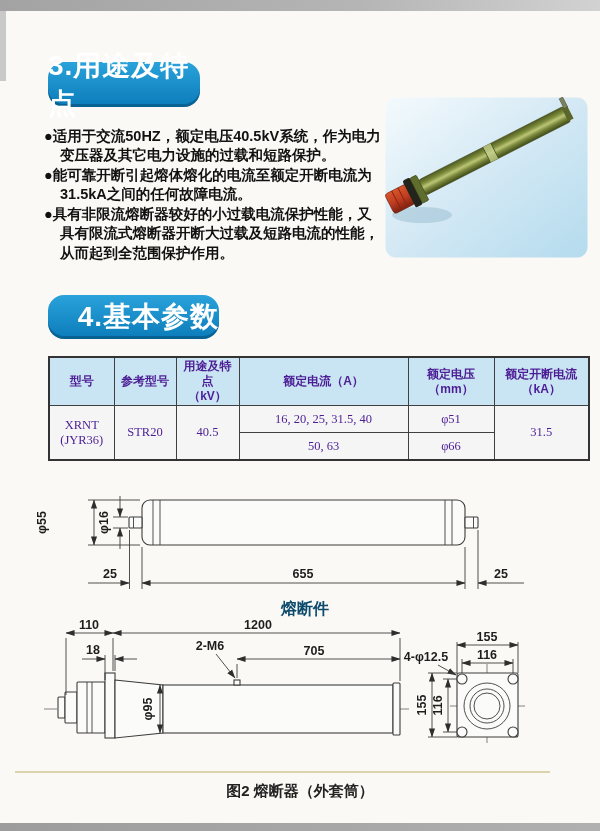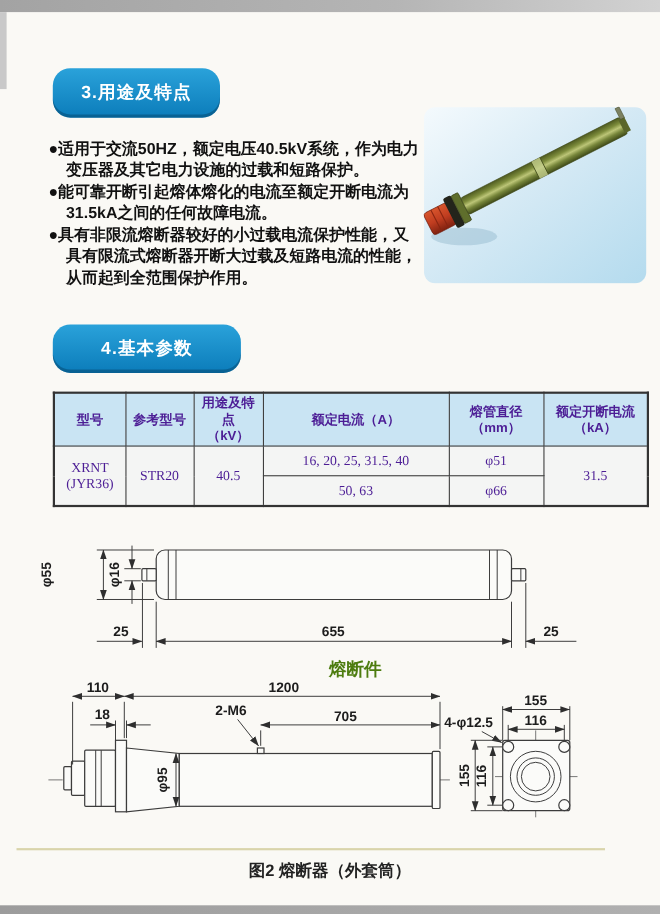--- a/index.html
+++ b/index.html
@@ -10,23 +10,23 @@
     color:#141414;
   }
   
   .scan-top{position:absolute;left:0;top:0;width:600px;height:11px;
     background:linear-gradient(to right,#a3a3a3,#b5b5b5 60%,#d2d2d2);}
   .scan-bottom{position:absolute;left:0;top:823px;width:600px;height:8px;
     background:linear-gradient(to right,#9c9c9c,#b0b0b0);}
   .scan-left{position:absolute;left:0;top:11px;width:6px;height:70px;background:#c9c9c9;}
 
   .heading-badge{
-    position:absolute;display:flex;align-items:center;justify-content:center;
+    position:absolute;display:flex;align-items:center;justify-content:flex-end;
     background:linear-gradient(#2aa2da,#0b7cba);
-    border-radius:16px;color:#ffffff;font-weight:bold;font-size:16px;
+    border-radius:16px;color:#ffffff;font-weight:bold;font-size:28px;
     letter-spacing:1px;box-shadow:inset 0 -3px 0 rgba(4,64,100,.45);
   }
   #sec3-badge{left:48px;top:62px;width:152px;height:45px;}
   #sec4-badge{left:48px;top:295px;width:171px;height:44px;}
 
   .bullets{position:absolute;left:44px;top:127px;width:342px;
     font-size:14.5px;font-weight:bold;line-height:1.34;color:#111;}
   .bullet{padding-left:16px;text-indent:-16px;}
 
   .photo-wrap{position:absolute;left:385px;top:97px;width:203px;height:161px;}
@@ -37,22 +37,22 @@
     font-size:12.5px;color:#4c1d95;
   }
   table.params td,table.params th{
     border:1px solid #3f3f3f;text-align:center;vertical-align:middle;
     padding:1px 2px;white-space:pre-line;
   }
   table.params{border:2px solid #333;}
   table.params th{background:#c9e4f3;font-weight:bold;font-size:12px;height:36px;line-height:1.25;}
   table.params td{background:#f4f5f4;height:24px;font-family:"Liberation Serif",serif;}
 
-  .fuse-el-label{position:absolute;left:258px;top:599px;width:130px;text-align:center;
-    font-size:16px;font-weight:bold;color:#4d7c0f;}
+  .fuse-el-label{position:absolute;left:240px;top:599px;width:130px;text-align:center;
+    font-size:16px;font-weight:bold;color:#0c4a6e;}
 
   .drawing{position:absolute;}
   #drawing1{left:20px;top:483px;}
   #drawing2{left:30px;top:614px;}
 
   .beige-line{position:absolute;left:15px;top:771px;width:535px;height:2px;background:#d9d4ab;}
 
   .caption{position:absolute;left:0;top:782px;width:600px;text-align:center;
     box-sizing:border-box;
     font-size:15px;font-weight:bold;color:#222;}
@@ -132,21 +132,21 @@
       <col style="width:86px">
       <col style="width:95px">
   </colgroup>
   <tbody>
       <tr>
     <th>型号</th>
     <th>参考型号</th>
     <th>用途及特点
 （kV）</th>
     <th>额定电流（A）</th>
-    <th>熔管直径
+    <th>额定电压
 （mm）</th>
     <th>额定开断电流
 （kA）</th>
   </tr>
   <tr>
     <td rowspan="2">XRNT
 (JYR36)</td>
     <td rowspan="2">STR20</td>
     <td rowspan="2">40.5</td>
     <td>16, 20, 25, 31.5, 40</td>

